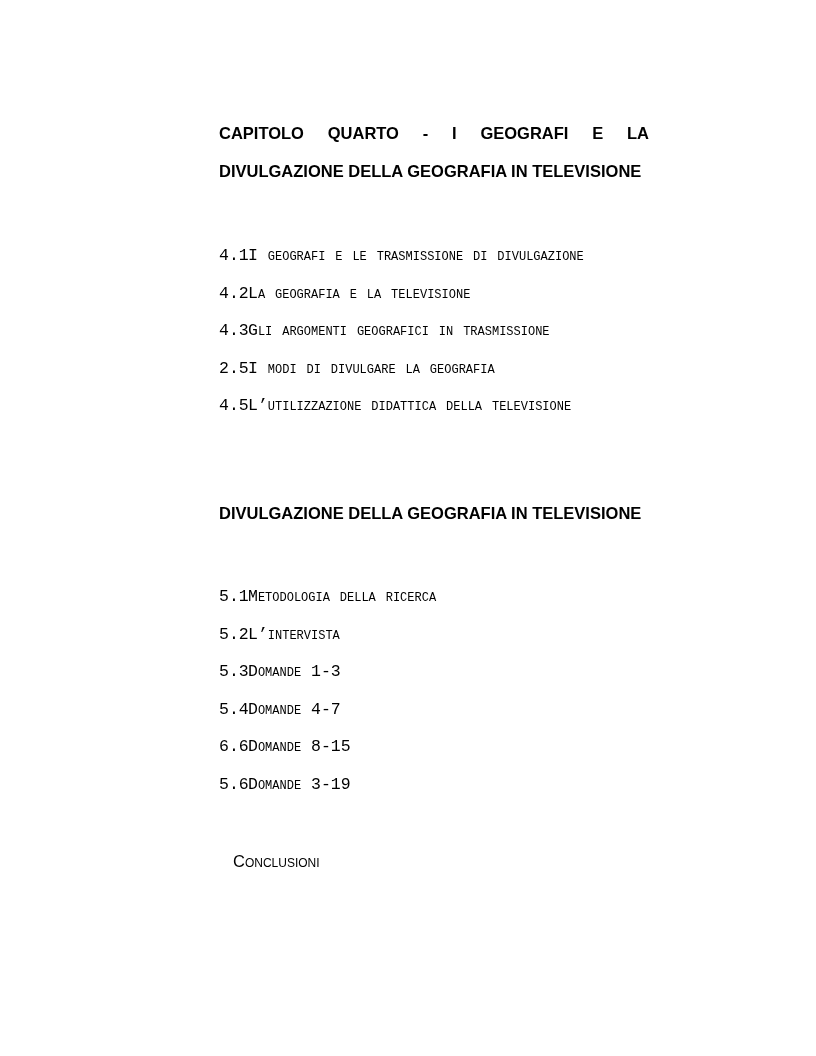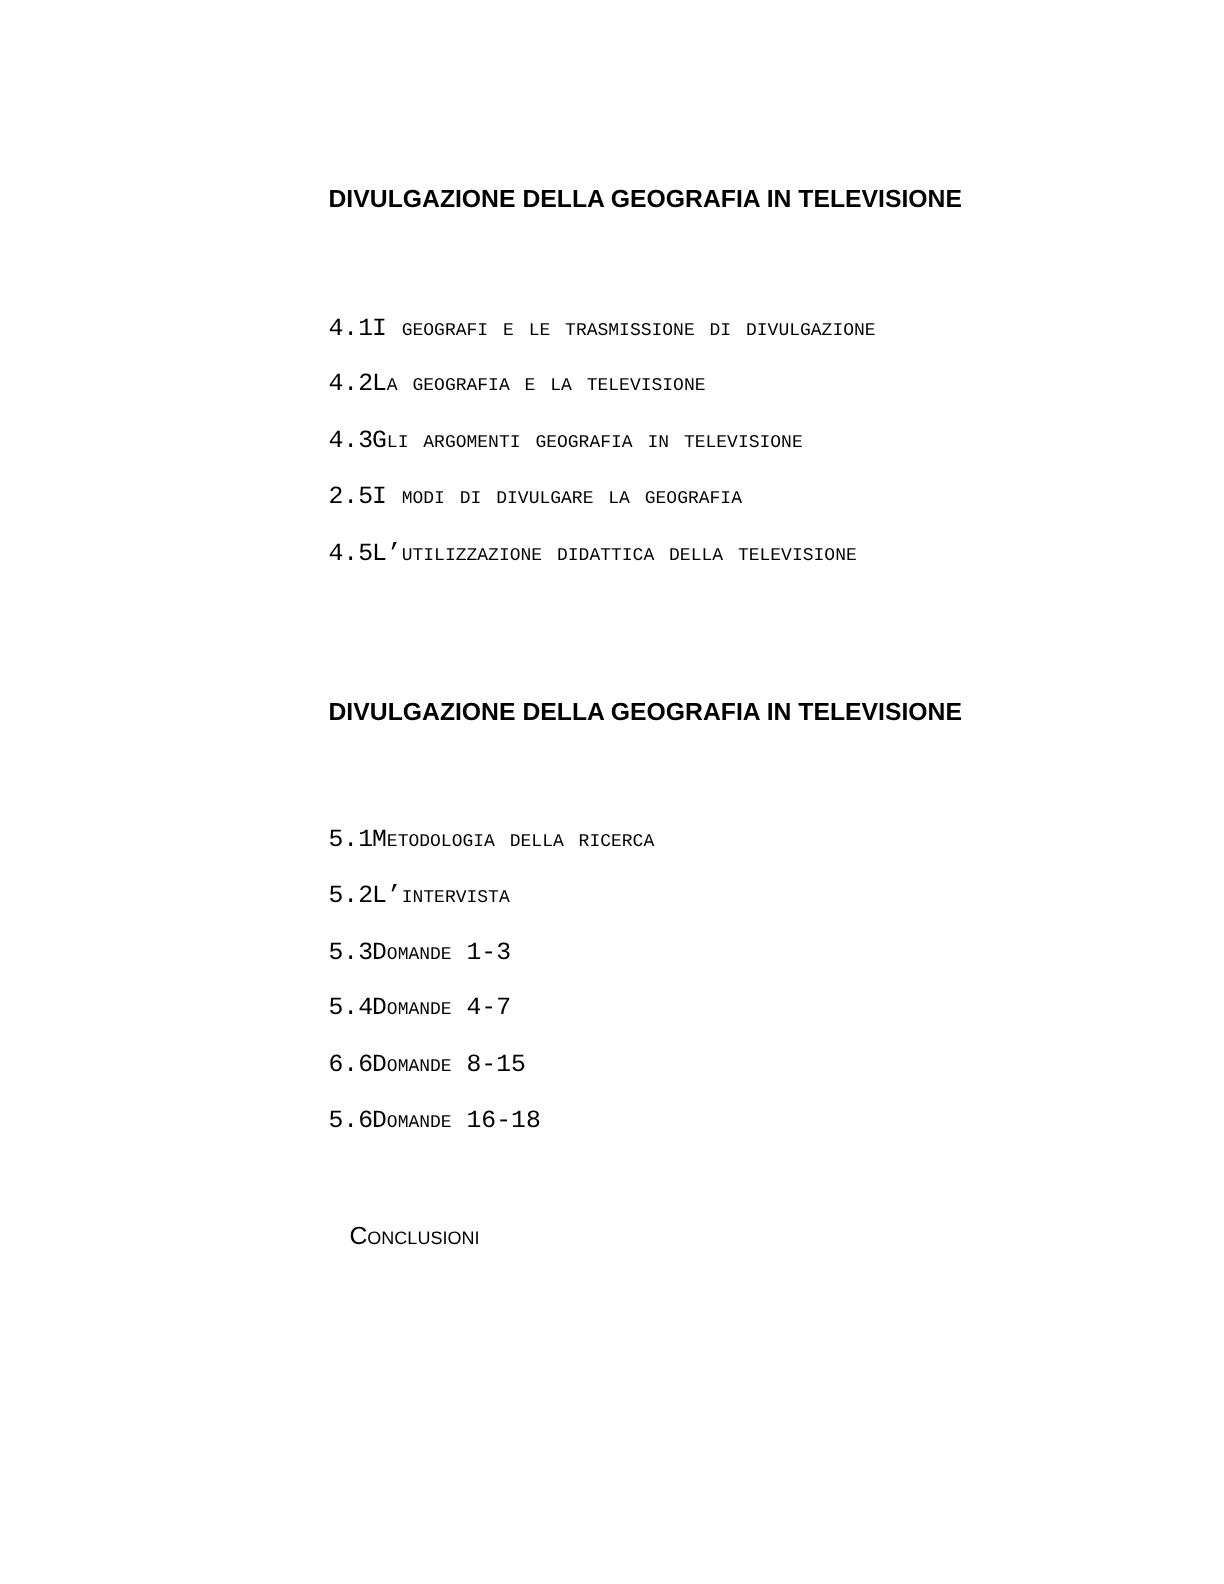--- a/index.html
+++ b/index.html
@@ -73,31 +73,32 @@
     font-variant: small-caps;
   }
 </style>
 </head>
 <body>
 
 <div class="content">
 
   <section>
     <h2 class="chapter-heading heading-first">
+      <span class="hline justified">CAPITOLO QUARTO - I GEOGRAFI E LA</span>
       <span class="hline lastline">DIVULGAZIONE DELLA GEOGRAFIA IN TELEVISIONE</span>
     </h2>
     <ul class="toc-list">
       <li class="toc-item">
         <span class="toc-num">4.1</span><span class="toc-text">I geografi e le trasmissione di divulgazione</span>
       </li>
       <li class="toc-item">
         <span class="toc-num">4.2</span><span class="toc-text">La geografia e la televisione</span>
       </li>
       <li class="toc-item">
-        <span class="toc-num">4.3</span><span class="toc-text">Gli argomenti geografia in televisione</span>
+        <span class="toc-num">4.3</span><span class="toc-text">Gli argomenti geografici in trasmissione</span>
       </li>
       <li class="toc-item">
         <span class="toc-num">2.5</span><span class="toc-text">I modi di divulgare la geografia</span>
       </li>
       <li class="toc-item">
         <span class="toc-num">4.5</span><span class="toc-text">L’utilizzazione didattica della televisione</span>
       </li>
     </ul>
   </section>
 
@@ -115,20 +116,20 @@
       <li class="toc-item">
         <span class="toc-num">5.3</span><span class="toc-text">Domande 1-3</span>
       </li>
       <li class="toc-item">
         <span class="toc-num">5.4</span><span class="toc-text">Domande 4-7</span>
       </li>
       <li class="toc-item">
         <span class="toc-num">6.6</span><span class="toc-text">Domande 8-15</span>
       </li>
       <li class="toc-item">
-        <span class="toc-num">5.6</span><span class="toc-text">Domande 16-18</span>
+        <span class="toc-num">5.6</span><span class="toc-text">Domande 3-19</span>
       </li>
     </ul>
   </section>
 
   <p class="conclusions">Conclusioni</p>
 
 </div>
 
 </body></html>

